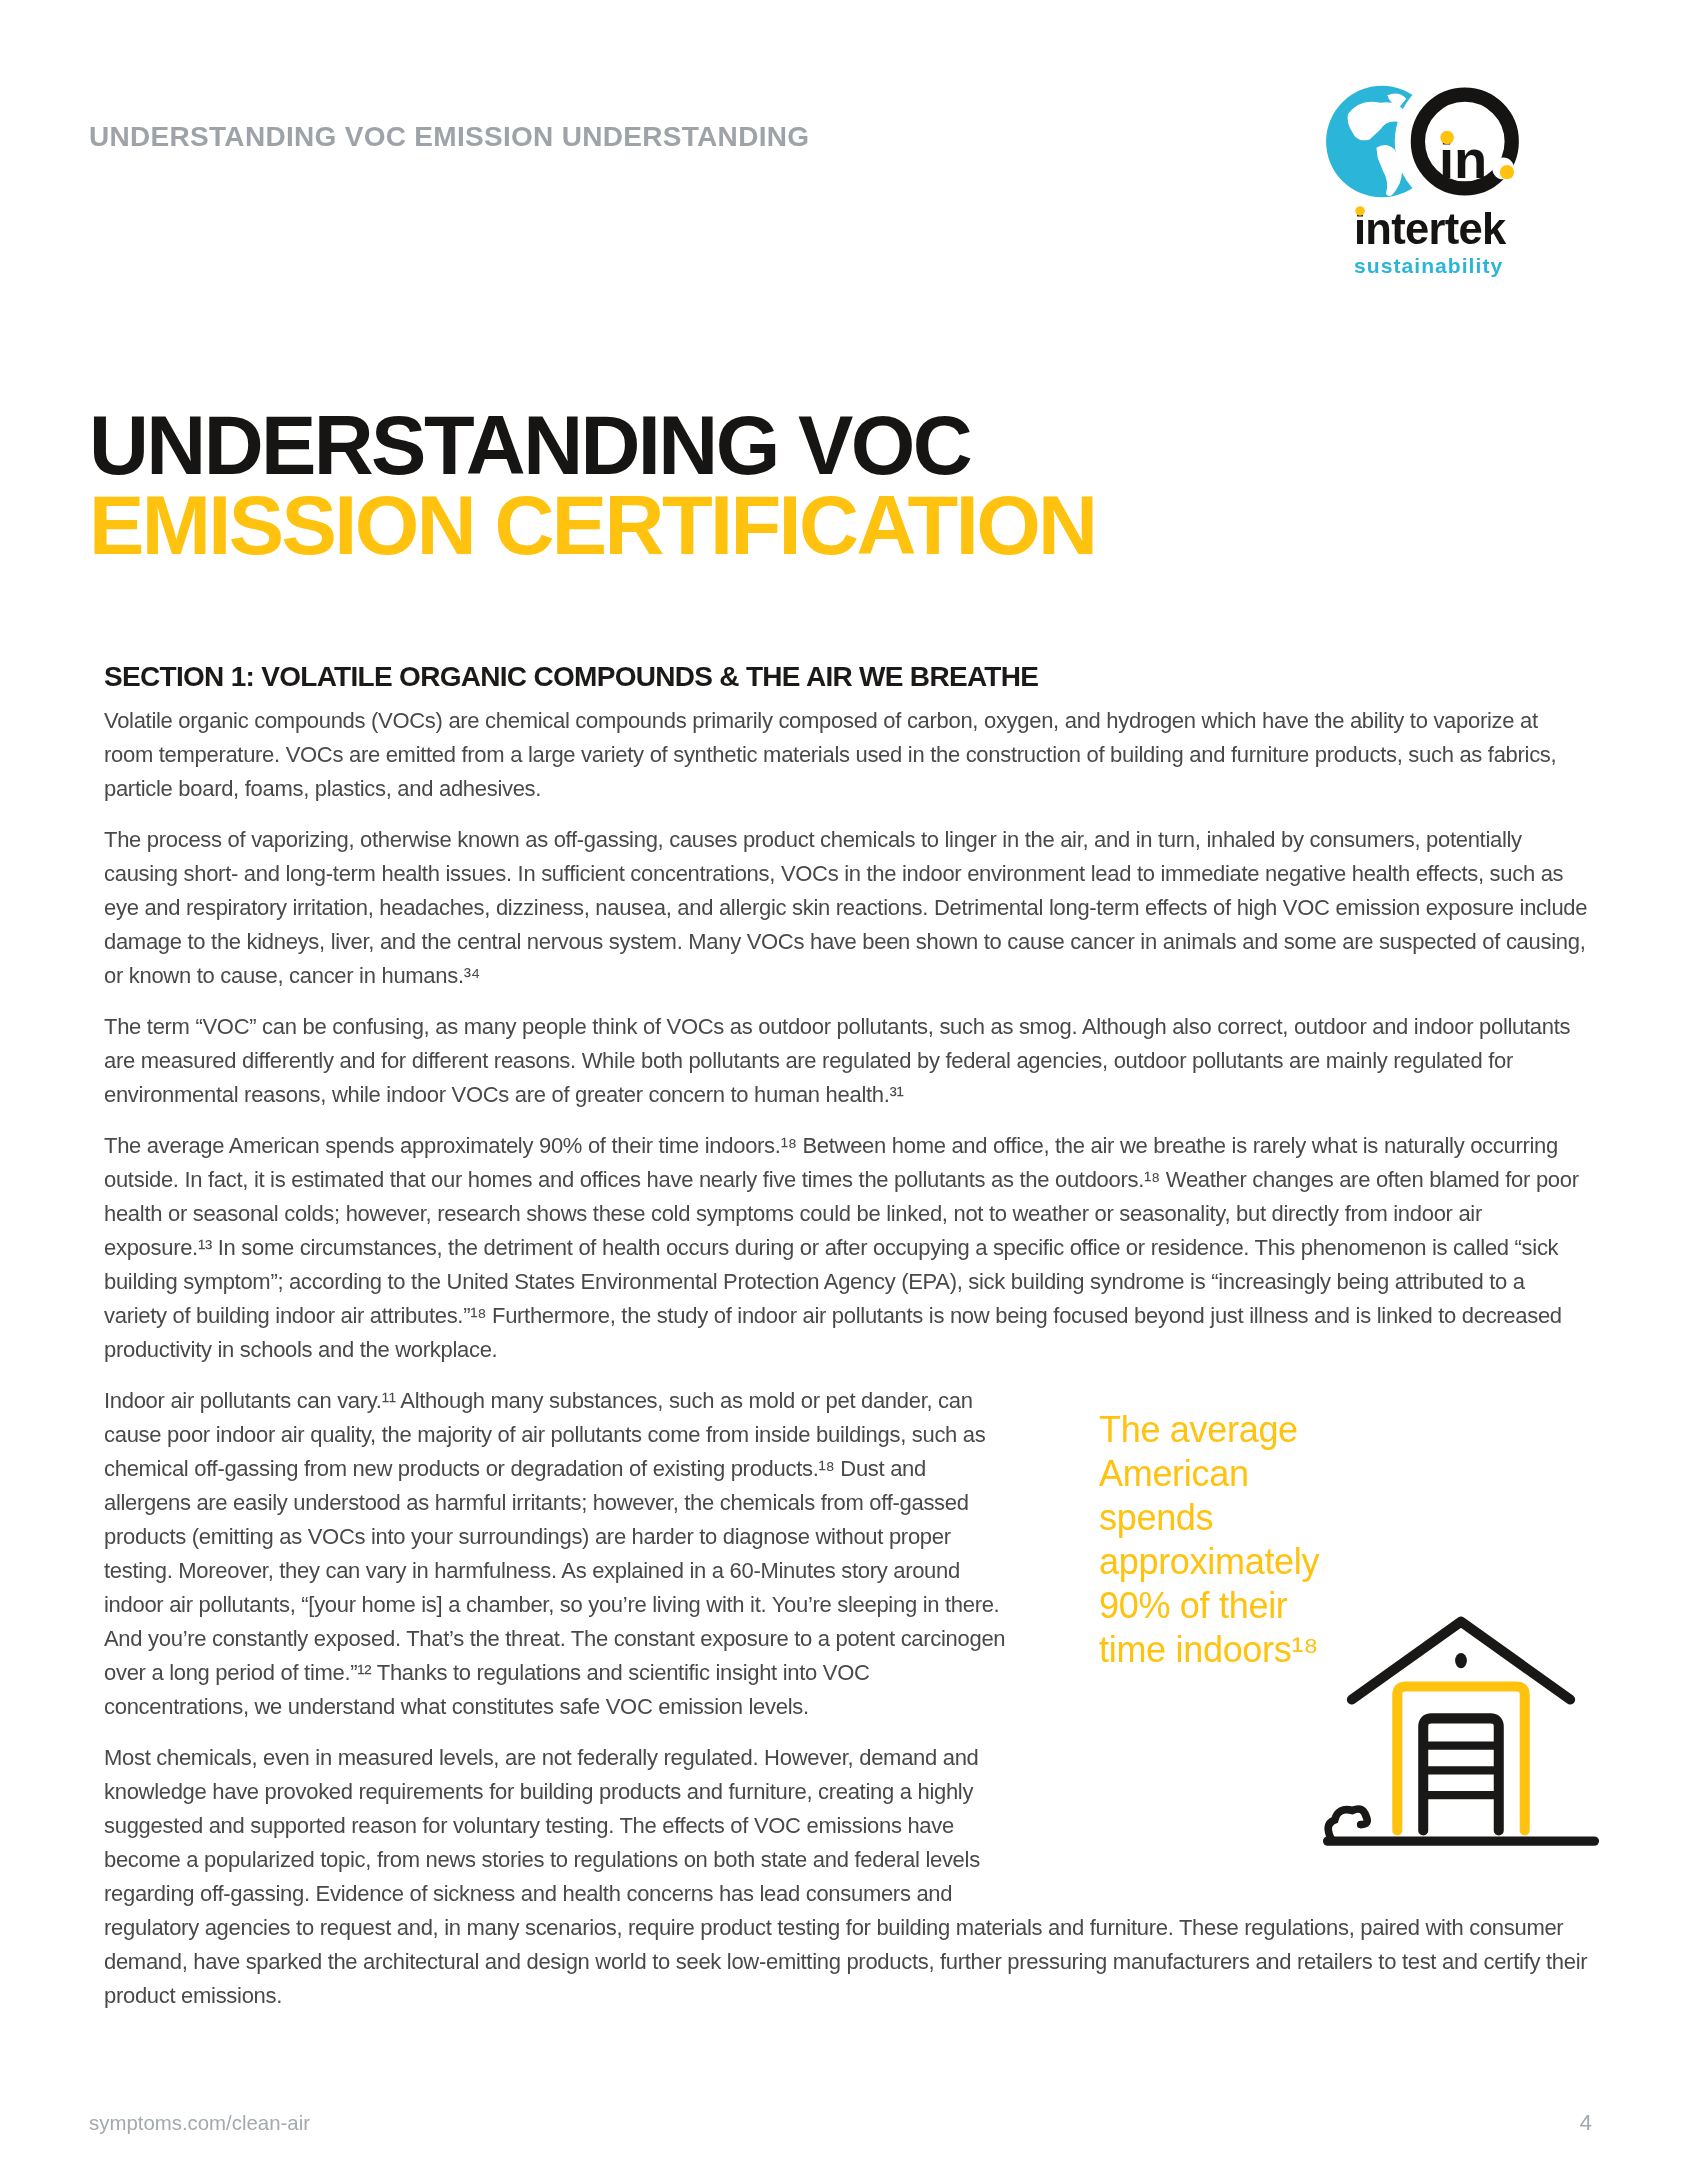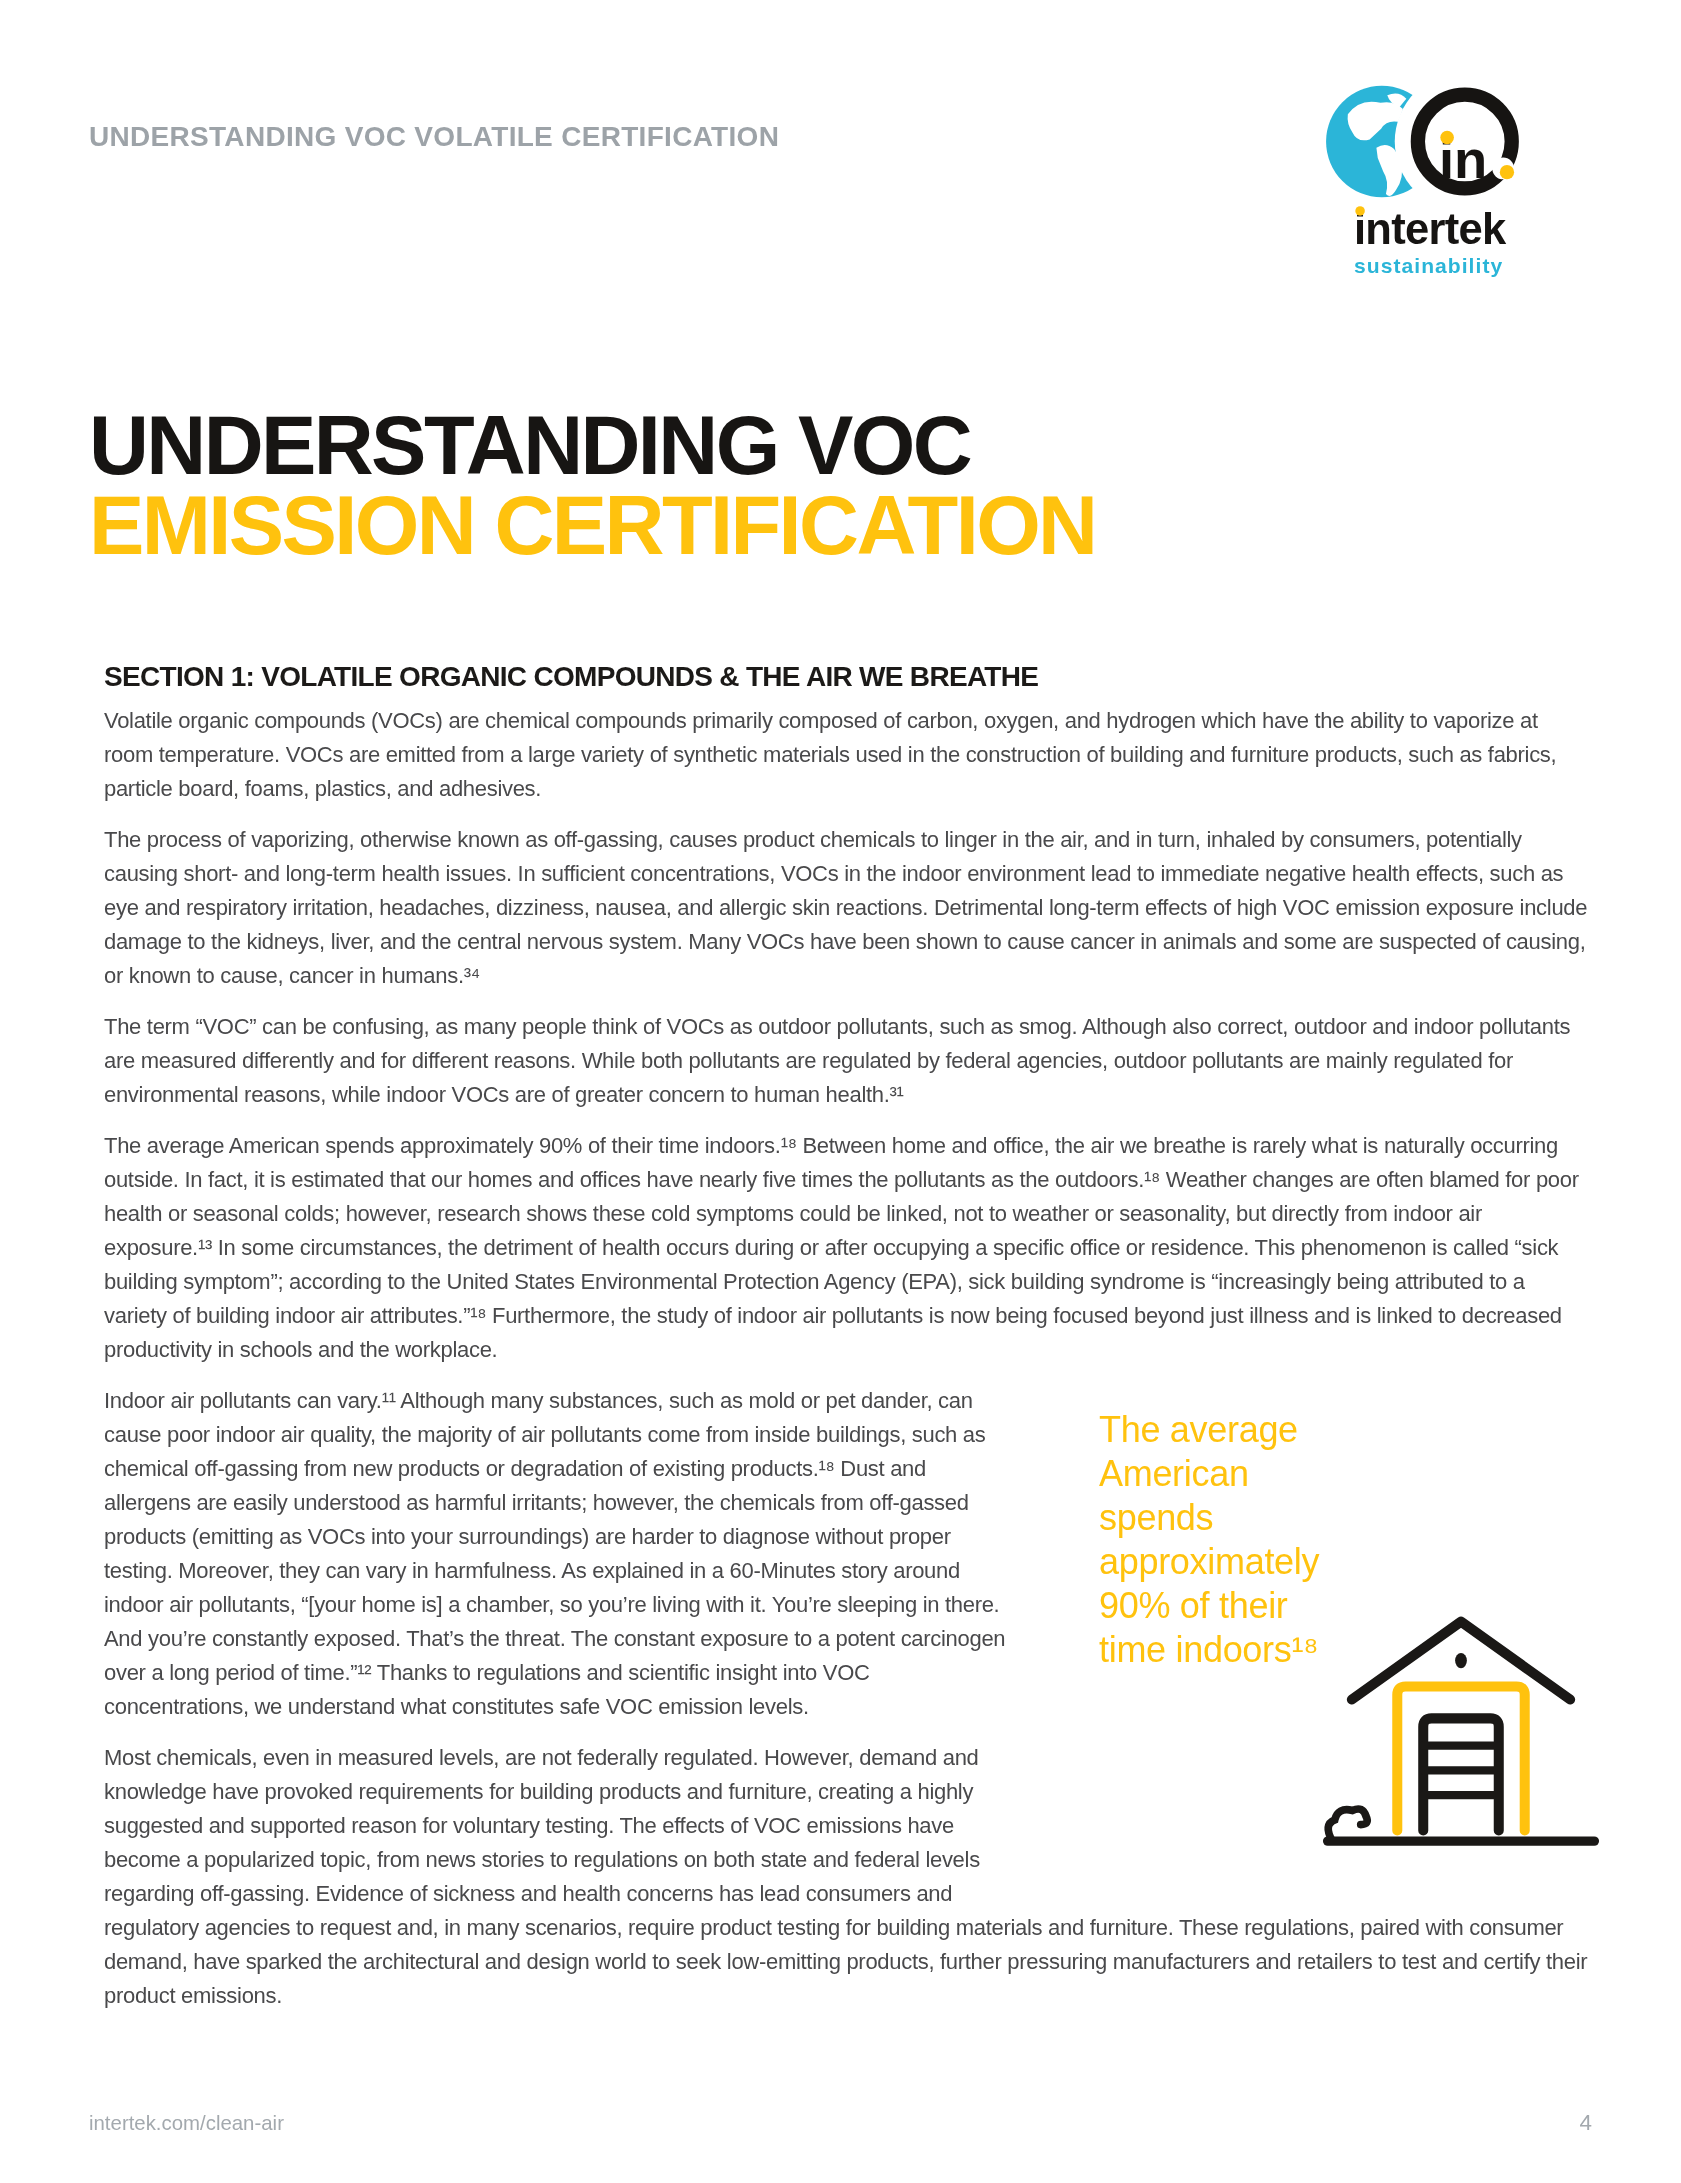--- a/index.html
+++ b/index.html
@@ -106,21 +106,21 @@
     font-size:20.4px;
   }
   .footer .pagenum{font-size:22.4px;}
 </style>
 </head>
 <body>
 
 <div class="page">
 
   <div class="doc-header">
-    <span>UNDERSTANDING VOC VOLATILE CERTIFICATION</span>
+    <span>UNDERSTANDING VOC EMISSION UNDERSTANDING</span>
   </div>
 
   <div class="logo">
     <svg width="204" height="204" viewBox="0 0 300 300">
 
       <g>
         <circle cx="88" cy="92" r="82" fill="#2bb5d8"></circle>
         <path d="M38,52 Q55,28 86,35 Q106,31 119,44 L112,63 Q95,60 87,73 L70,89 Q52,94 45,79 Q36,66 38,52 Z" fill="#ffffff"></path>
         <path d="M96,24 Q113,17 124,29 L114,41 Q100,37 96,24 Z" fill="#ffffff"></path>
         <path d="M80,101 Q94,92 106,103 L117,121 Q121,146 109,163 Q101,177 94,169 Q99,150 90,136 L82,116 Z" fill="#ffffff"></path>
@@ -176,18 +176,18 @@
         </svg>
       </div>
       <div class="pq-bar"></div>
     </aside>
 
     <p>Indoor air pollutants can vary.¹¹ Although many substances, such as mold or pet dander, can cause poor indoor air quality, the majority of air pollutants come from inside buildings, such as chemical off-gassing from new products or degradation of existing products.¹⁸ Dust and allergens are easily understood as harmful irritants; however, the chemicals from off-gassed products (emitting as VOCs into your surroundings) are harder to diagnose without proper testing. Moreover, they can vary in harmfulness. As explained in a 60-Minutes story around indoor air pollutants, “[your home is] a chamber, so you’re living with it. You’re sleeping in there. And you’re constantly exposed. That’s the threat. The constant exposure to a potent carcinogen over a long period of time.”¹² Thanks to regulations and scientific insight into VOC concentrations, we understand what constitutes safe VOC emission levels.</p>
     <p>Most chemicals, even in measured levels, are not federally regulated. However, demand and knowledge have provoked requirements for building products and furniture, creating a highly suggested and supported reason for voluntary testing. The effects of VOC emissions have become a popularized topic, from news stories to regulations on both state and federal levels regarding off-gassing. Evidence of sickness and health concerns has lead consumers and regulatory agencies to request and, in many scenarios, require product testing for building materials and furniture. These regulations, paired with consumer demand, have sparked the architectural and design world to seek low-emitting products, further pressuring manufacturers and retailers to test and certify their product emissions.</p>
   </div>
 
   <div class="footer">
-    <a href="#">intertek.com/clean-air</a>
+    <a href="#">symptoms.com/clean-air</a>
     <span class="pagenum">4</span>
   </div>
 
 </div>
 
 
 </body></html>

